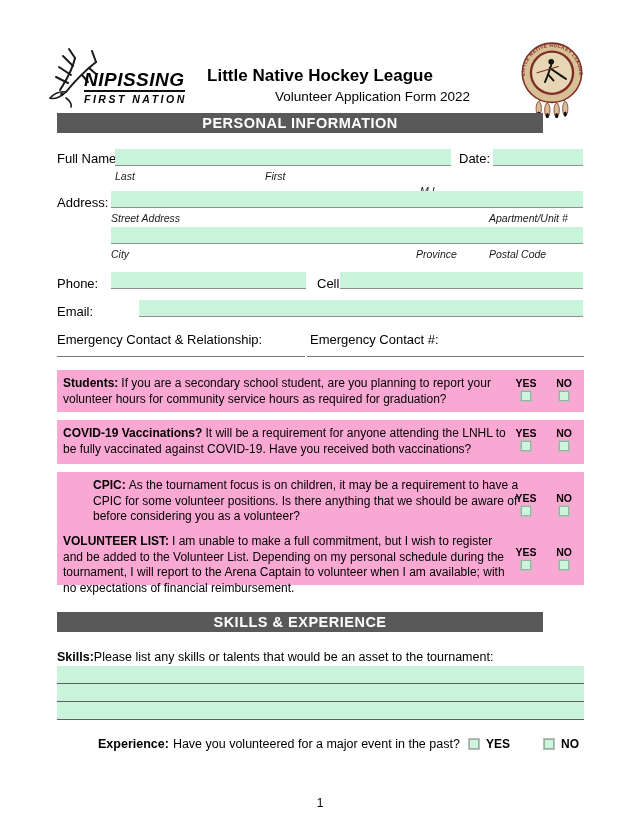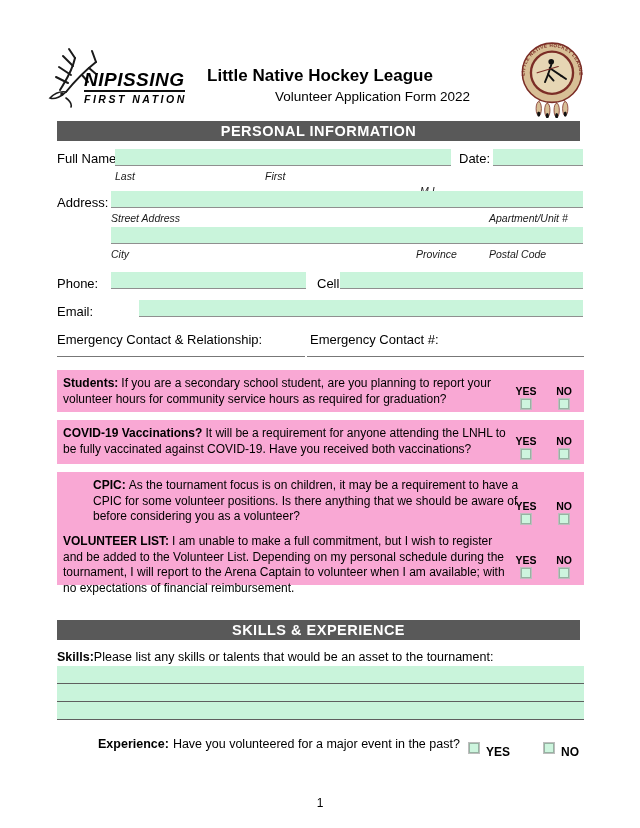--- a/index.html
+++ b/index.html
@@ -15,23 +15,23 @@
   .org-text { position:absolute; left:38px; top:24px; font-style:italic; line-height:1; }
   .org-name { font-size:19px; font-weight:bold; letter-spacing:0.5px; border-bottom:2px solid #111; padding-bottom:1px; display:inline-block;}
   .org-sub  { font-size:10.5px; font-weight:bold; letter-spacing:2.5px; margin-top:2px; }
   .titles { position:absolute; left:170px; top:66px; width:300px; text-align:center; }
   .main-title { font-size:17px; font-weight:bold; }
   .sub-title  { font-size:13.5px; margin-top:3px;text-align:right; }
   .logo-right { position:absolute; left:512px; top:40px; width:80px; height:78px; }
 
   
   .bar {
-    position:absolute; left:57px; width:523px; height:20px; background:#595959;
+    position:absolute; left:57px; width:486px; height:20px; background:#595959;
     color:#fff; font-size:14.5px; font-weight:bold; text-align:center;
-    line-height:20px; letter-spacing:0.5px;margin-top:8px;
+    line-height:20px; letter-spacing:0.5px;
   }
   .bar.personal { top:113px; }
   .bar.skills   { top:612px; }
 
   
   .lbl { position:absolute; font-size:13px; white-space:nowrap; }
   .sub { position:absolute; font-size:10.5px; font-style:italic; color:#1a1a1a; white-space:nowrap; }
   .field {
     position:absolute; height:17px; background:#c9f4db;
     border:none; border-bottom:1.5px solid #8f8f8f;
@@ -53,21 +53,21 @@
   .qbox { position:absolute; left:57px; width:527px; background:#f9a8d4; }
   .qbox.q1 { top:370px; height:42px; }
   .qbox.q2 { top:420px; height:44px; }
   .qbox.q3 { top:472px; height:113px; }
   .q-text { position:absolute; left:6px; width:452px; font-size:12px; line-height:15.5px; }
   .q-text b { margin-right:3px; }
   .q1 .q-text, .q2 .q-text { top:6px; }
   .q3 .q-text.cpic { top:6px;margin-left:30px; }
   .q3 .q-text.vol  { top:62px; }
   .yn { position:absolute; width:34px; display:flex; flex-direction:column; align-items:center; gap:2px; }
-  .yn-label { font-size:10.5px; font-weight:bold;margin-top:8px; }
+  .yn-label { font-size:10.5px; font-weight:bold; }
   .checkbox {
     width:10px; height:10px; background:#cdf5de;
     border:1px solid #96b3a2; outline:1px solid #bdbdbd; display:inline-block; cursor:pointer;
   }
   .q1 .yn, .q2 .yn { top:7px; }
   .yn.pos-yes { left:452px; }
   .yn.pos-no  { left:490px; }
   .q3 .yn.cpic { top:20px; }
   .q3 .yn.vol  { top:74px; }
 

